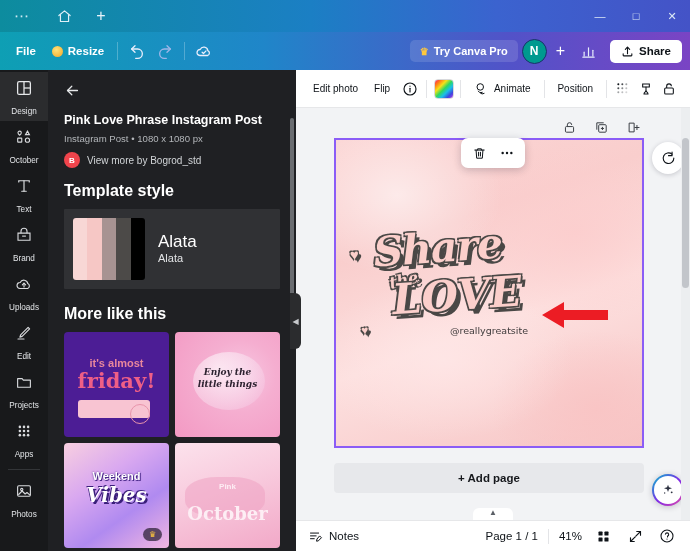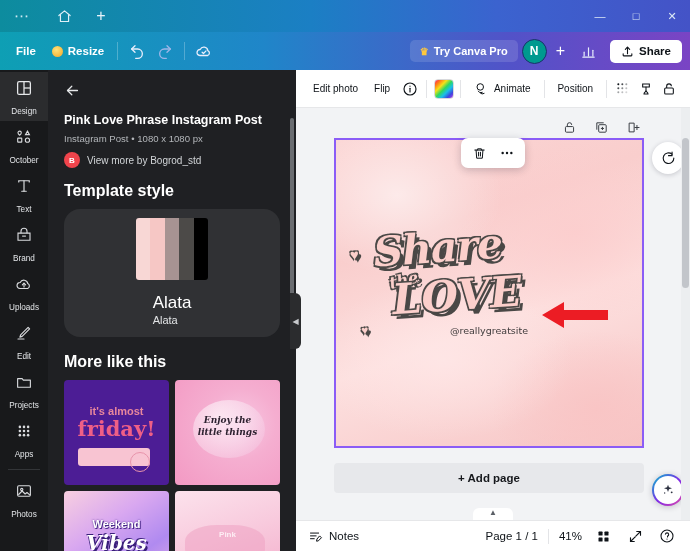--- a/index.html
+++ b/index.html
@@ -120,22 +120,22 @@
   .tpl-meta { color: #b3b6ba; font-size: 9.6px; margin-bottom: 8px; }
   .tpl-author { display: flex; align-items: center; gap: 7px; margin-bottom: 14px; }
   .author-av {
     width: 16px; height: 16px; border-radius: 50%; background: #f0444c;
     color: #fff; font-size: 8px; font-weight: bold;
     display: flex; align-items: center; justify-content: center;
   }
   .author-name { color: #d2d5d8; font-size: 10px; }
   .sec-title { color: #fff; font-size: 16px; font-weight: bold; margin-bottom: 9px; }
   .style-card {
-    background: #303134; border-radius: 16px; padding: 9px;
-    display: flex; align-items: center; gap: 13px; margin-bottom: 16px; flex-direction: column;
+    background: #303134; border-radius: 1px; padding: 9px;
+    display: flex; align-items: center; gap: 13px; margin-bottom: 16px;
   }
   .swatches { display: flex; width: 72px; height: 62px; border-radius: 3px; overflow: hidden; }
   .swatches div { flex: 1; }
   .font-big { color: #fff; font-size: 17px; line-height: 1.15; }
   .font-small { color: #e2e4e6; font-size: 11px; line-height: 1.4; }
   .more-grid { display: grid; grid-template-columns: 1fr 1fr; gap: 6px; }
   .thumb { width: 100%; height: 105px; border-radius: 4px; position: relative; overflow: hidden; }
   .thumb-txt {
     position: absolute; left: 0; right: 0; text-align: center;
     font-weight: bold; line-height: 1.05;

